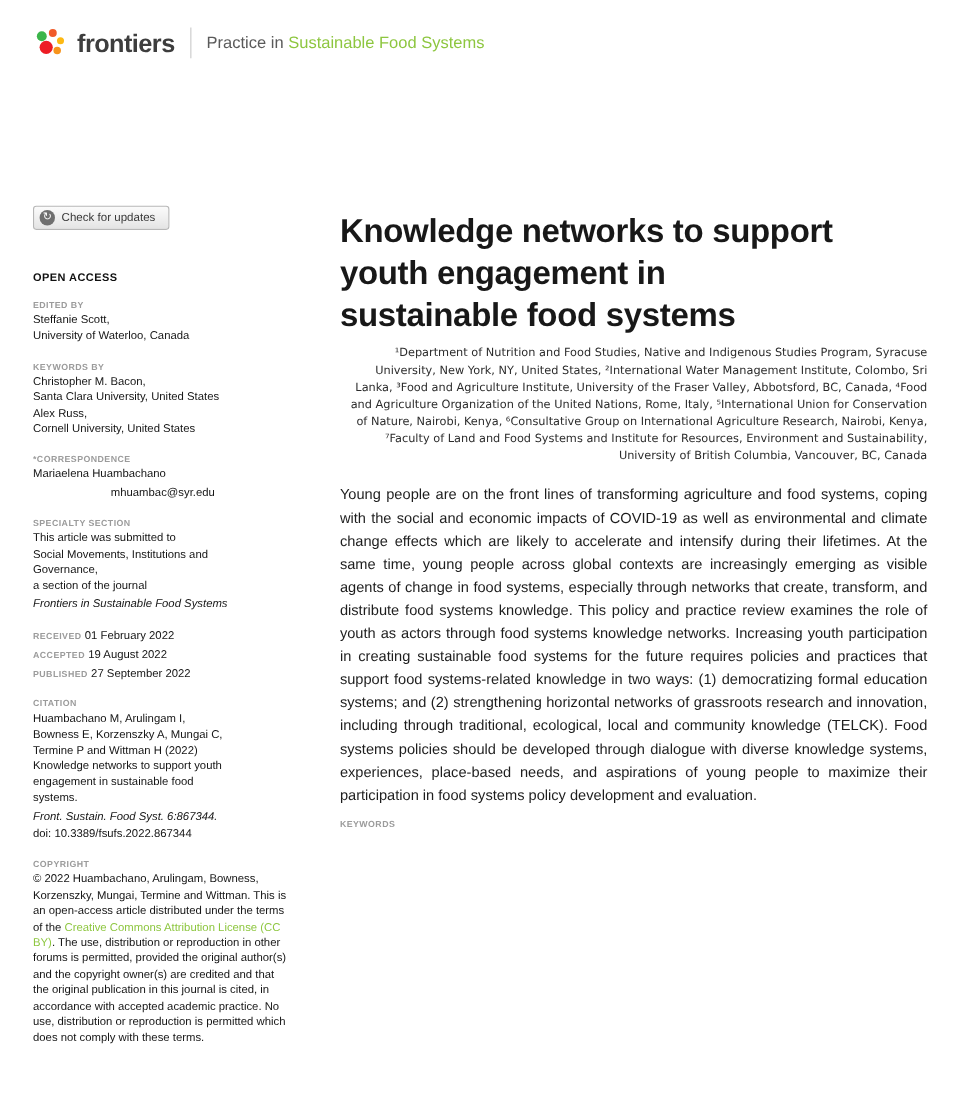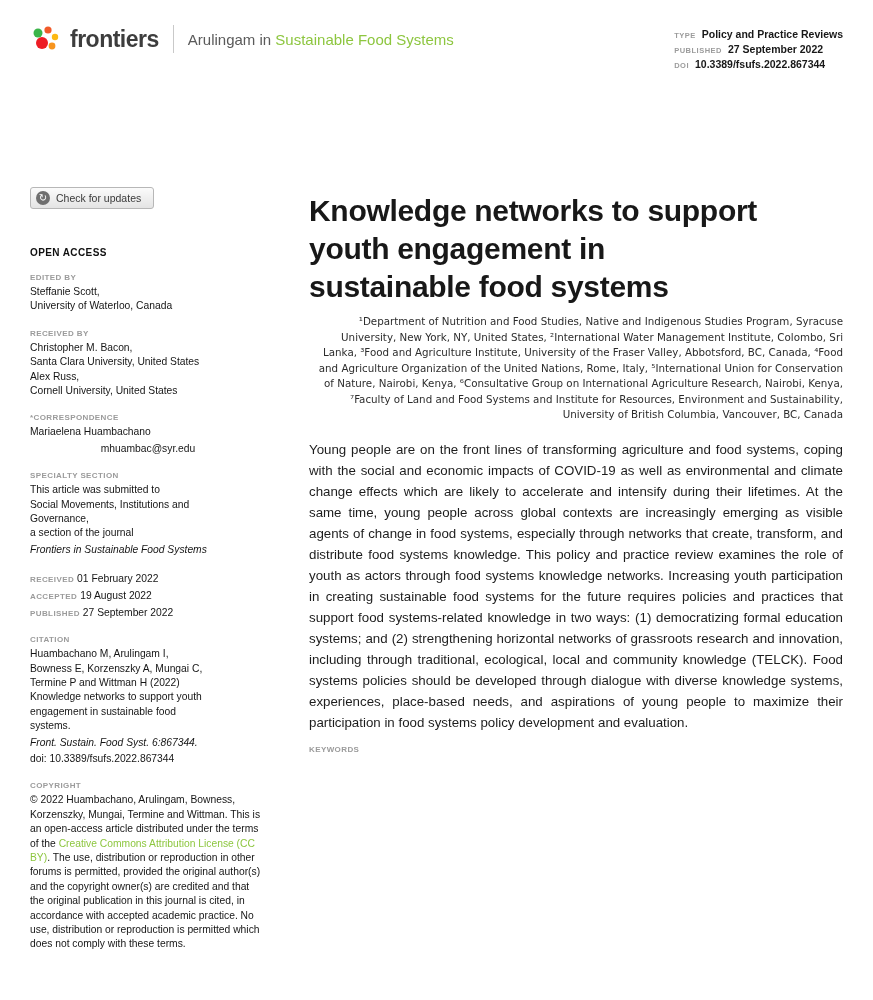--- a/index.html
+++ b/index.html
@@ -61,54 +61,40 @@
           <circle cx="8" cy="9" r="4.5" fill="#3bb54a"></circle>
           <circle cx="18" cy="6" r="3.6" fill="#f15a29"></circle>
           <circle cx="25" cy="13" r="3.2" fill="#fdb913"></circle>
           <circle cx="12" cy="19" r="6" fill="#ed1c24"></circle>
           <circle cx="22" cy="22" r="3.4" fill="#f7941d"></circle>
         </svg>
       </span>
       <span class="logo-text">frontiers</span>
       <span class="vdivider"></span>
       <span class="journal-name">
-        <span>Arulingam in</span>
+        <span>Practice in</span>
         <span class="green">Sustainable Food Systems</span>
       </span>
-    </div>
-    <div class="header-meta">
-      <div class="meta-row">
-        <span class="meta-label">TYPE</span>
-        <span class="meta-value">Policy and Practice Reviews</span>
-      </div>
-      <div class="meta-row">
-        <span class="meta-label">PUBLISHED</span>
-        <span class="meta-value">27 September 2022</span>
-      </div>
-      <div class="meta-row">
-        <span class="meta-label">DOI</span>
-        <span class="meta-value">10.3389/fsufs.2022.867344</span>
-      </div>
     </div>
   </header>
 
   <aside class="sidebar">
 
     <button class="check-updates">
       <span class="cfu-icon">↻</span>
       <span>Check for updates</span>
     </button>
 
     <div class="open-access">OPEN ACCESS</div>
 
     <div class="side-label">EDITED BY</div>
     <div class="side-text">Steffanie Scott,
 University of Waterloo, Canada</div>
 
-    <div class="side-label">RECEIVED BY</div>
+    <div class="side-label">KEYWORDS BY</div>
     <div class="side-text">Christopher M. Bacon,
 Santa Clara University, United States
 Alex Russ,
 Cornell University, United States</div>
 
     <div class="side-label">*CORRESPONDENCE</div>
     <div class="side-text">Mariaelena Huambachano</div>
     <a class="side-text email-link tight">mhuambac@syr.edu</a>
 
     <div class="side-label">SPECIALTY SECTION</div>

